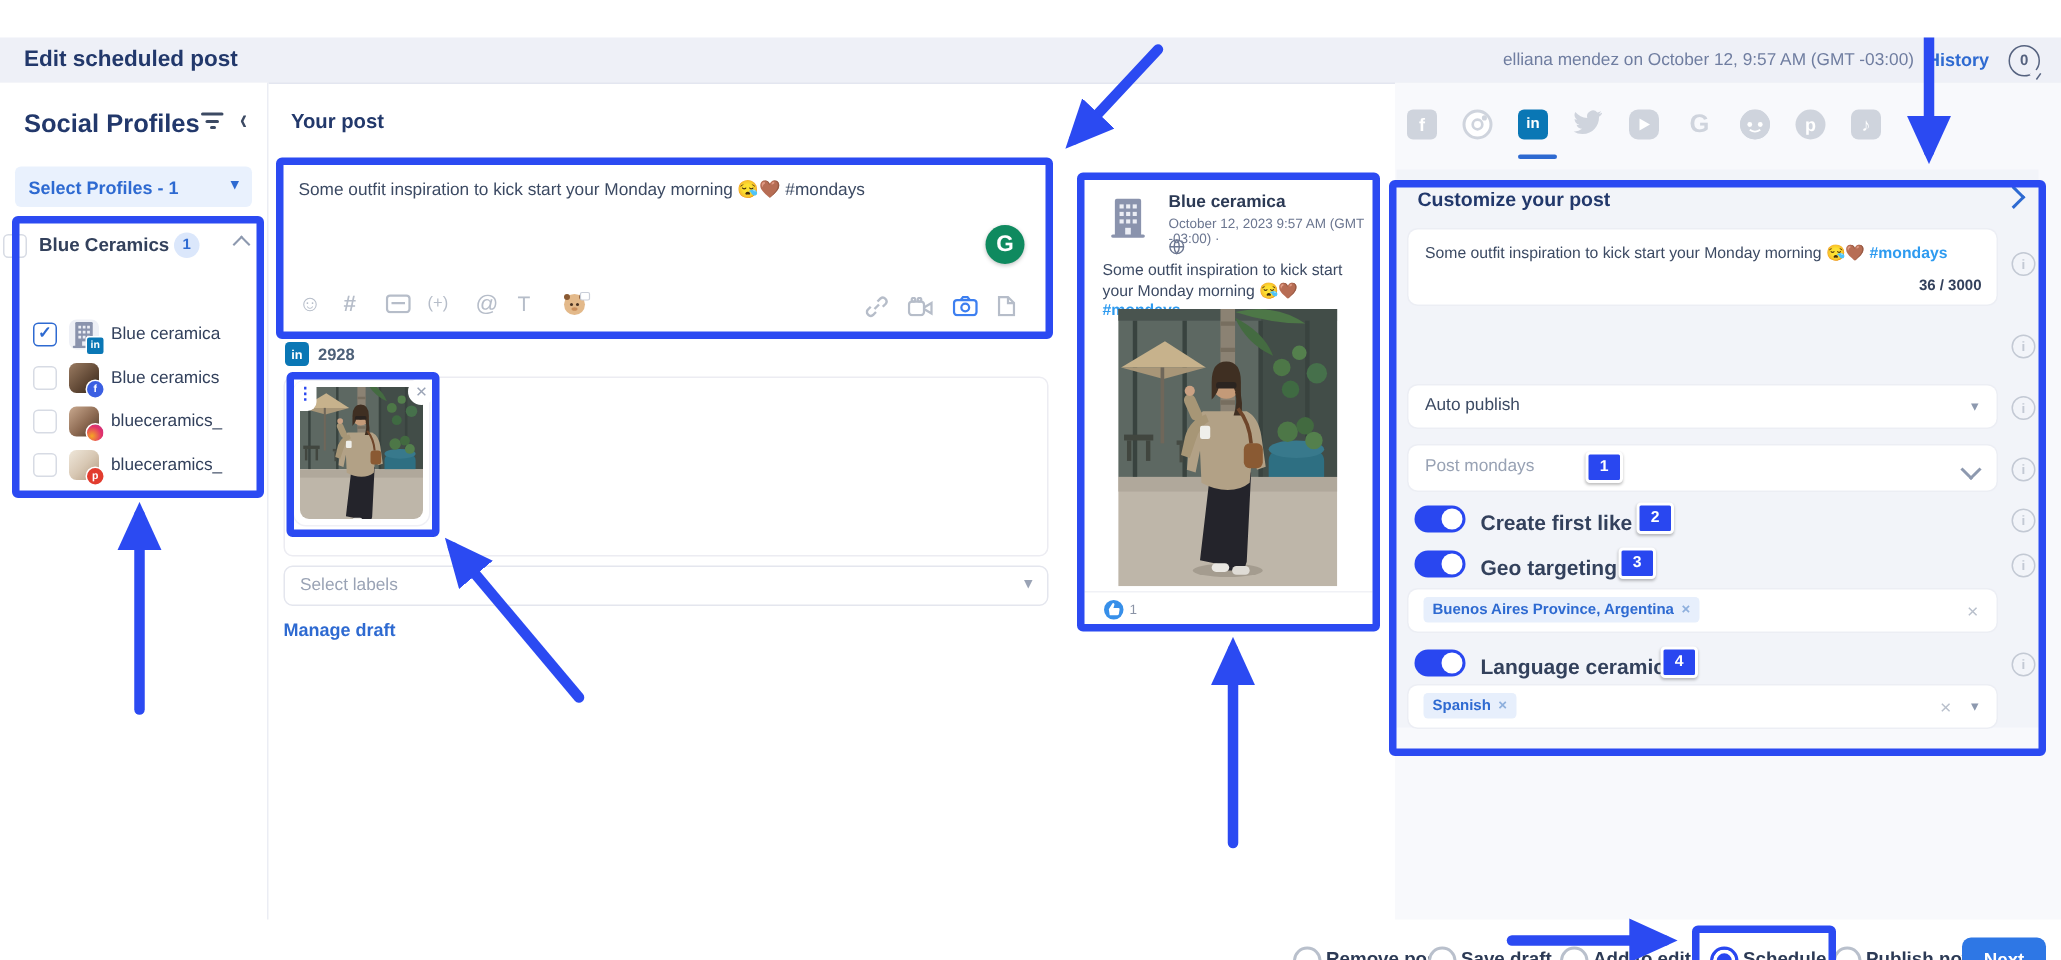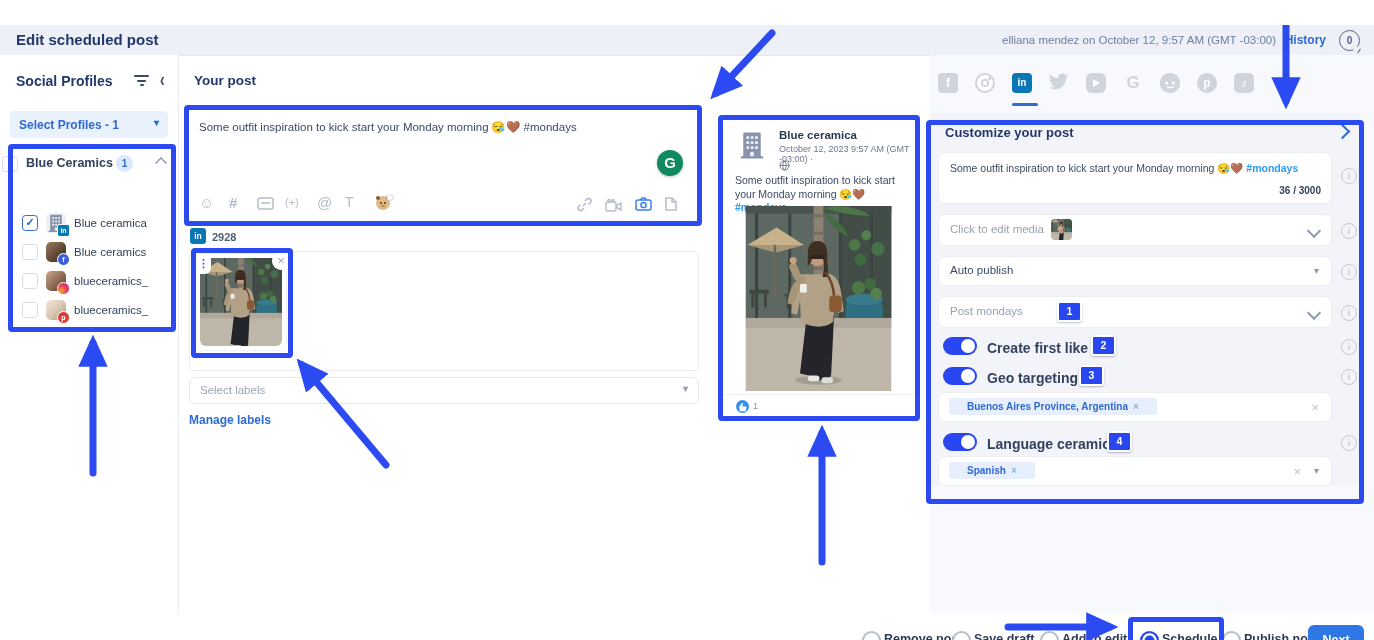--- a/index.html
+++ b/index.html
@@ -8,21 +8,21 @@
   .abs{position:absolute;}
   
   .hdr{left:0;top:0;width:1374px;height:30px;background:#eef0f7;border-bottom:1px solid #e3e6f0;}
   .hdr-title{left:16px;top:6px;font-size:15px;font-weight:bold;color:#22386b;}
   .hdr-meta{right:98px;top:9px;font-size:11.5px;color:#6f7da0;}
   .hdr-history{right:48px;top:8px;font-size:12px;font-weight:bold;color:#2e6ad1;cursor:pointer;}
   .hdr-bubble{right:14px;top:5px;width:19px;height:19px;border:1.6px solid #55627f;border-radius:50%;color:#55627f;font-size:10px;font-weight:bold;text-align:center;line-height:19px;background:#eef0f7;}
   .hdr-bubble:after{content:"";position:absolute;right:-1px;bottom:-2px;width:5px;height:5px;background:#eef0f7;border-right:1.6px solid #55627f;transform:rotate(35deg);}
   
   .sidebar{left:0;top:30px;width:178px;height:558px;background:#fff;border-right:1px solid #ebedf4;}
-  .sb-title{left:16px;top:18px;font-size:14px;font-weight:bold;color:#22386b;}
+  .sb-title{left:16px;top:18px;font-size:17px;font-weight:bold;color:#22386b;}
   .filter-ic{left:134px;top:20px;width:16px;height:12px;}
   .filter-ic i{display:block;background:#3c4a63;height:2px;border-radius:2px;margin-bottom:2.5px;}
   .filter-ic i:nth-child(1){width:15px}.filter-ic i:nth-child(2){width:9px;margin-left:3px}.filter-ic i:nth-child(3){width:4px;margin-left:5.5px}
   .collapse-ic{left:160px;top:16px;font-size:14px;color:#3c4a63;font-weight:bold;transform:scaleY(1.4);}
   .sel-chip{left:10px;top:56px;width:158px;height:27px;background:#e9f1fd;border-radius:4px;cursor:pointer;}
   .sel-chip span{position:absolute;left:9px;top:7px;font-size:12px;font-weight:bold;color:#2e6ad1;}
   .sel-chip b{position:absolute;right:9px;top:6px;color:#2e6ad1;font-size:10px;}
   .grp-cb{left:2px;top:101px;}
   .grp-name{left:26px;top:101px;font-size:12.5px;font-weight:bold;color:#33415c;}
   .grp-badge{left:116px;top:100px;width:17px;height:17px;border-radius:50%;background:#dbe7fb;color:#2e6ad1;font-size:10px;font-weight:bold;text-align:center;line-height:17px;}
@@ -96,21 +96,21 @@
   .cz-auto .lbl{position:absolute;left:11px;top:7px;font-size:11.5px;color:#3c4a63;}
   .cz-comments{top:184px;height:30px;cursor:pointer;}
   .cz-comments .lbl{position:absolute;left:11px;top:8px;font-size:11.5px;color:#98a2b4;}
   .chev-d{position:absolute;right:12px;top:11px;width:8px;height:8px;border-right:2px solid #8d99af;border-bottom:2px solid #8d99af;transform:rotate(45deg);}
   .caret-d{position:absolute;right:12px;top:8px;color:#8d99af;font-size:10px;}
   .step{position:absolute;width:21px;height:17px;background:#2947f0;border:2px solid #fff;border-radius:3px;color:#fff;font-size:10.5px;font-weight:bold;text-align:center;line-height:17px;box-shadow:0 1px 2px rgba(0,0,0,.25);}
   .tog{position:absolute;width:34px;height:18px;border-radius:9px;background:#2947f0;cursor:pointer;}
   .tog:after{content:"";position:absolute;right:2px;top:2px;width:14px;height:14px;border-radius:50%;background:#fff;}
   .tog-lbl{position:absolute;font-size:14px;font-weight:bold;color:#33415c;}
   .cz-tagrow{height:28px;}
-  .chipTag{position:absolute;left:10px;top:5px;background:#e7effc;border-radius:3px;padding:3px 18px;font-size:10px;font-weight:bold;color:#2e6ad1;cursor:default;}
+  .chipTag{position:absolute;left:10px;top:5px;background:#e7effc;border-radius:3px;padding:3px 6px;font-size:10px;font-weight:bold;color:#2e6ad1;cursor:default;}
   .chipTag i{font-style:normal;color:#8fb0dd;margin-left:5px;cursor:pointer;}
   .row-x{position:absolute;right:12px;top:7px;color:#b9c0cc;font-size:13px;cursor:pointer;}
   .info{position:absolute;left:410px;width:14px;height:14px;border:1.5px solid #c3c9d4;border-radius:50%;color:#c3c9d4;font-size:9px;font-weight:bold;text-align:center;line-height:14px;cursor:pointer;}
   
   .ftr{left:0;top:590px;width:1374px;height:50px;background:#eef0f7;border-top:1px solid #dfe3ee;}
   .ftr-lbl{left:16px;top:16px;font-size:13px;font-weight:bold;color:#22386b;}
   .ftr-bld{left:128px;top:12px;width:22px;height:22px;}
   .radio{position:absolute;width:15px;height:15px;border-radius:50%;border:2px solid #b9c0cc;background:#fff;cursor:pointer;}
   .radio.on{border:2px solid #2947f0;background:#2947f0;box-shadow:inset 0 0 0 2.5px #fff;}
   .rlabel{position:absolute;font-size:12.5px;font-weight:bold;color:#2c3a55;cursor:pointer;}
@@ -304,21 +304,21 @@
   <div class="abs thumb-x">×</div>
   <div class="abs thumb-img"><svg width="82" height="88" viewBox="0 0 150 190" preserveAspectRatio="xMidYMid slice">
           <use href="#photo"></use>
         </svg></div>
 </div>
 
 <div class="abs labels-input">
   <span>Select labels</span>
   <b>▾</b>
 </div>
-<div class="abs manage-labels">Manage labels</div>
+<div class="abs manage-labels">Manage draft</div>
 
 <div class="abs pv-card">
   <div class="abs pv-av"><svg width="30" height="30" viewBox="0 0 24 24">
           <use href="#bld"></use>
         </svg></div>
   <div class="abs pv-name">Blue ceramica</div>
   <div class="abs pv-time">October 12, 2023 9:57 AM (GMT -03:00) ·</div>
   <div class="abs pv-globe"><svg width="11" height="11" viewBox="0 0 12 12" fill="none" stroke="#6b7690" stroke-width="1">
           <circle cx="6" cy="6" r="5"></circle>
           <path d="M1 6 h10 M6 1 c2.5 2.5 2.5 7.5 0 10 c-2.5 -2.5 -2.5 -7.5 0 -10"></path>
@@ -381,27 +381,20 @@
 <div class="abs cz-panel">
   <div class="abs cz-title">Customize your post</div>
   <div class="abs cz-chev"></div>
 
   <div class="cz-row cz-posttext">
     <div class="txt"><span>Some outfit inspiration to kick start your Monday morning 😪🤎 </span><span class="tag">#mondays</span></div>
     <div class="cnt">36 / 3000</div>
   </div>
   <div class="info" style="top:55px">i</div>
 
-  <div class="cz-row cz-media">
-    <span class="lbl">Click to edit media</span>
-    <span class="mini"><svg width="21" height="21" viewBox="0 0 150 190" preserveAspectRatio="xMidYMid slice">
-            <use href="#photo"></use>
-          </svg></span>
-    <span class="chev-d"></span>
-  </div>
   <div class="info" style="top:110px">i</div>
 
   <div class="cz-row cz-auto">
     <span class="lbl">Auto publish</span>
     <span class="caret-d">▾</span>
   </div>
   <div class="info" style="top:151px">i</div>
 
   <div class="cz-row cz-comments">
     <span class="lbl">Post mondays</span>

